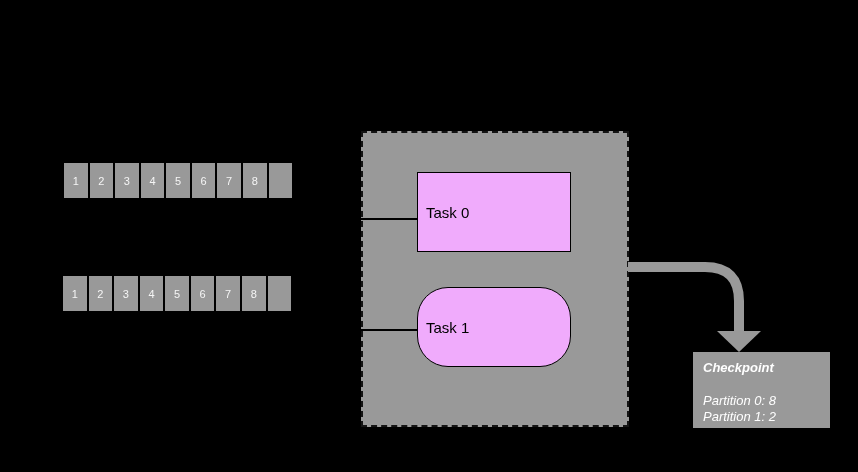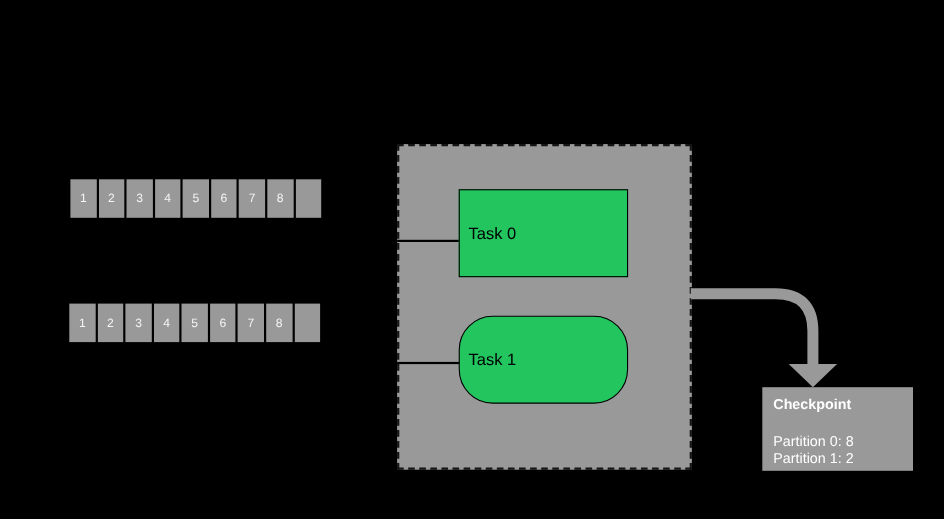--- a/index.html
+++ b/index.html
@@ -56,21 +56,21 @@
   }
   .connector-0 { top: 218px; }
   .connector-1 { top: 329px; }
   
   .task {
     position: absolute;
     left: 417px;
     width: 154px;
     height: 80px;
     box-sizing: border-box;
-    background: #22c55e;
+    background: #f0abfc;
     border: 1px solid #000000;
     display: flex;
     align-items: center;
     padding-left: 8px;
     font-size: 15px;
     color: #000000;
   }
   .task-0 { top: 172px; }
   .task-1 { top: 287px; border-radius: 31px; }
   
@@ -86,20 +86,21 @@
   .checkpoint {
     position: absolute;
     left: 693px;
     top: 352px;
     width: 137px;
     height: 76px;
     box-sizing: border-box;
     background: #999999;
     color: #ffffff;
     padding: 8px 0 0 10px;
+    font-style: italic;
   }
   .cp-title {
     font-size: 13px;
     font-weight: bold;
     line-height: 15px;
   }
   .cp-entries {
     margin-top: 18px;
   }
   .cp-line {

